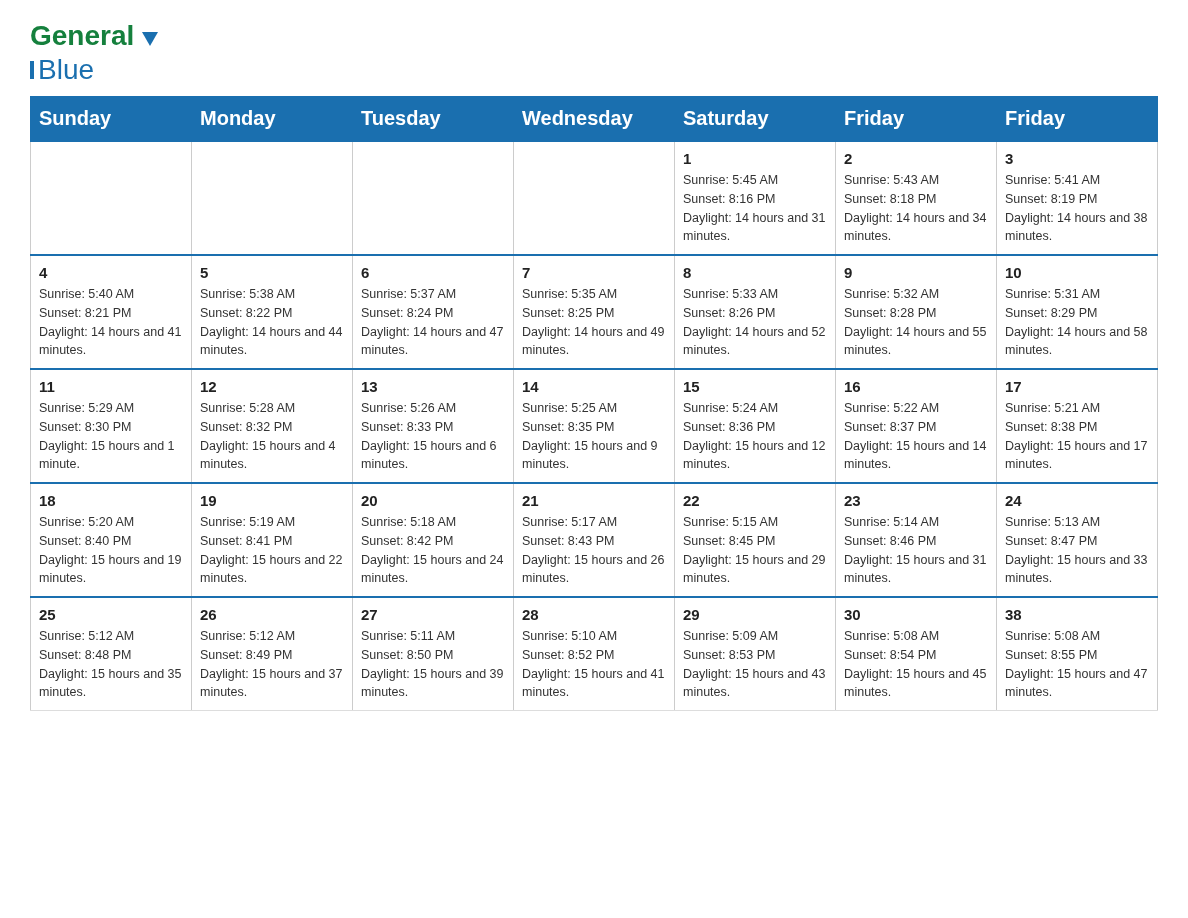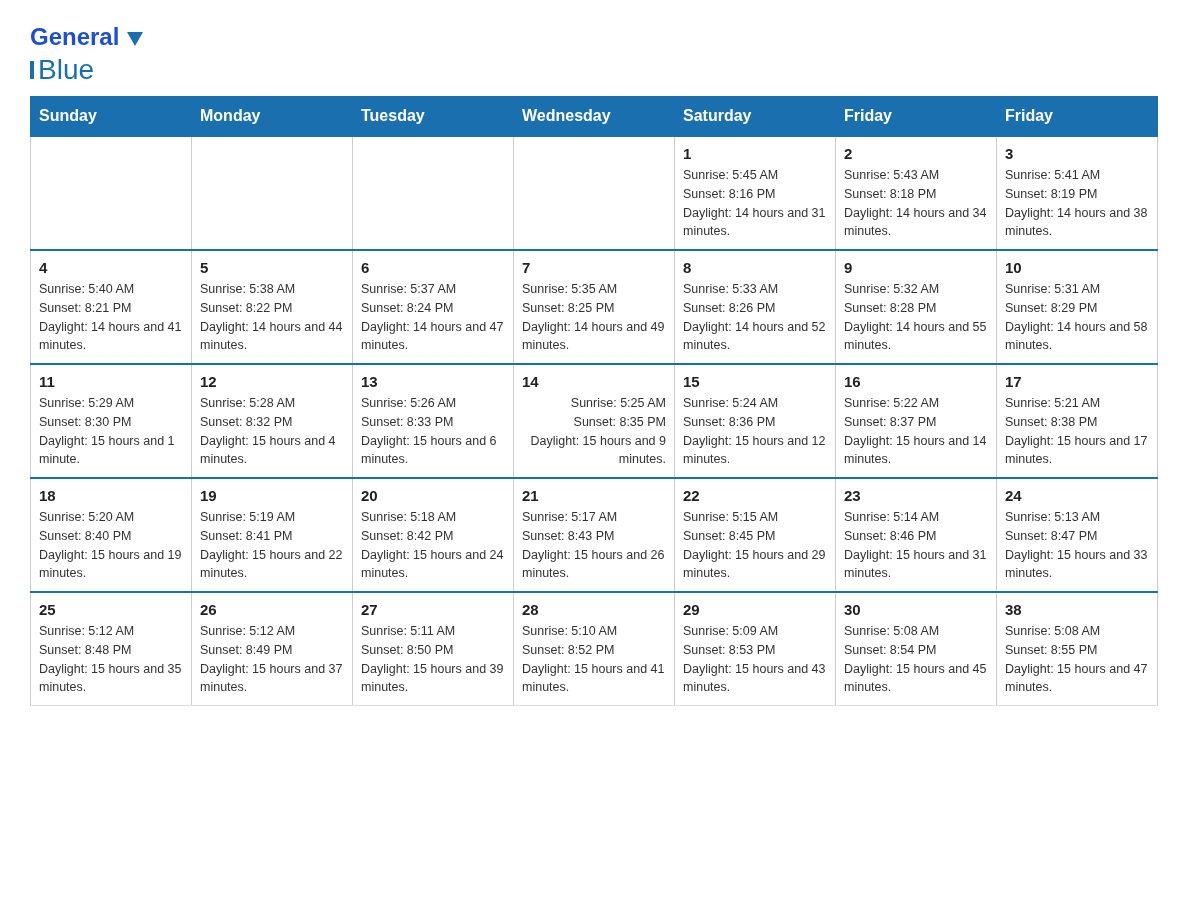--- a/index.html
+++ b/index.html
@@ -36,21 +36,21 @@
       margin-top: 4px;
     }
     .calendar {
       width: 100%;
       border-collapse: collapse;
       margin-top: 10px;
     }
     .calendar th {
       background: #1a6faf;
       color: #fff;
-      font-size: 16px;
+      font-size: 20px;
       font-weight: bold;
       padding: 10px 8px;
       text-align: left;
       border: 1px solid #1a6faf;
     }
     .calendar td {
       vertical-align: top;
       padding: 8px 8px;
       border: 1px solid #ccc;
       border-top: 2px solid #1a6faf;
@@ -76,21 +76,21 @@
     .calendar tr td {
       border-bottom: 1px solid #ddd;
     }
   </style>
 </head>
 <body>
 
 <div class="header">
   <div class="logo">
     <div>
-      <span style="font-size:24px;font-weight:bold;color:#1d4ed8;">General</span><span style="font-size:28px;font-weight:bold;color:#1a6faf;margin-left:2px;"></span>
+      <span style="font-size:28px;font-weight:bold;color:#15803d;">General</span><span style="font-size:28px;font-weight:bold;color:#1a6faf;margin-left:2px;"></span>
       
       <span style="display:inline-block;margin-left:1px;vertical-align:middle;">
         <svg width="16" height="14" viewBox="0 0 16 14">
             <polygon points="8,14 0,0 16,0" fill="#1a6faf"></polygon>
           </svg>
       </span>
     </div>
     <div style="display:flex;align-items:center;margin-top:2px;">
       <div style="width:4px;height:18px;background:#1a6faf;margin-right:4px;"></div>
       <span style="font-size:28px;font-weight:normal;color:#1a6faf;">Blue</span>
@@ -197,21 +197,21 @@
 Daylight: 15 hours and 4 minutes.</div>
         </td>
         <td>
           <div class="day-number">13</div>
           <div class="day-info" style="white-space: pre-line;">Sunrise: 5:26 AM
 Sunset: 8:33 PM
 Daylight: 15 hours and 6 minutes.</div>
         </td>
         <td>
           <div class="day-number">14</div>
-          <div class="day-info" style="white-space: pre-line; text-align: right;">Sunrise: 5:25 AM
+          <div class="day-info" style="white-space: pre-line;">Sunrise: 5:25 AM
 Sunset: 8:35 PM
 Daylight: 15 hours and 9 minutes.</div>
         </td>
         <td>
           <div class="day-number">15</div>
           <div class="day-info" style="white-space: pre-line;">Sunrise: 5:24 AM
 Sunset: 8:36 PM
 Daylight: 15 hours and 12 minutes.</div>
         </td>
         <td>

